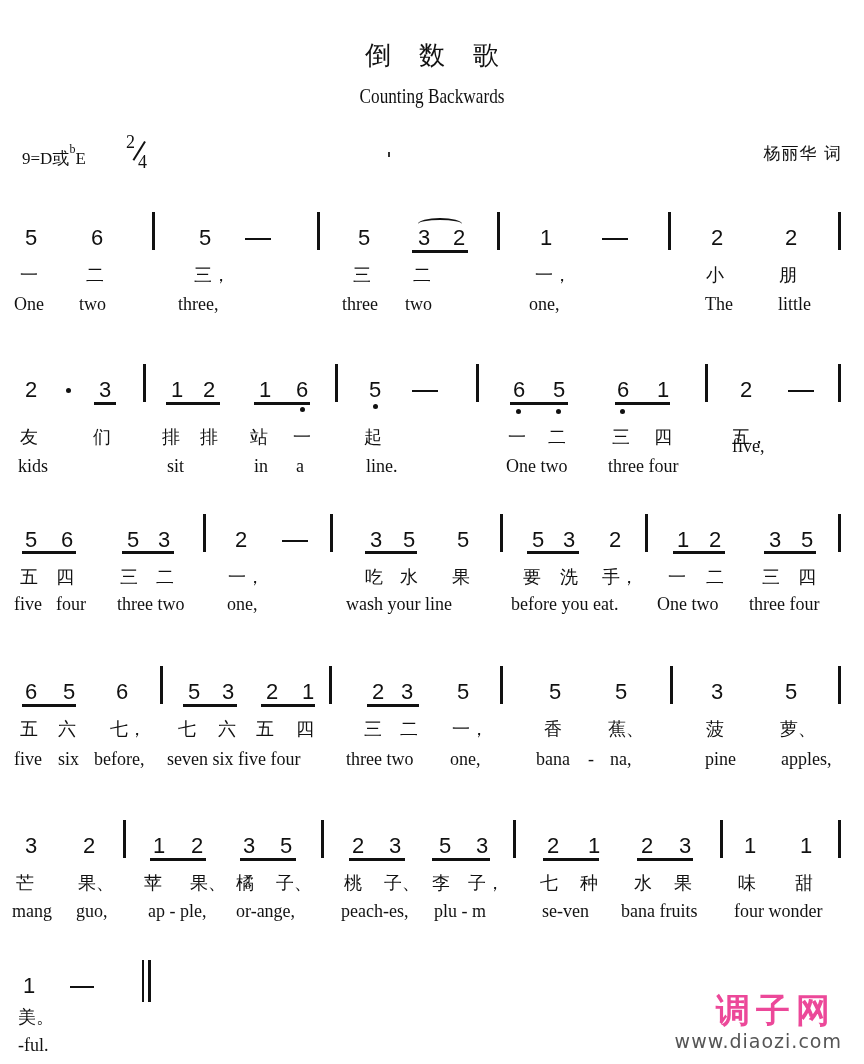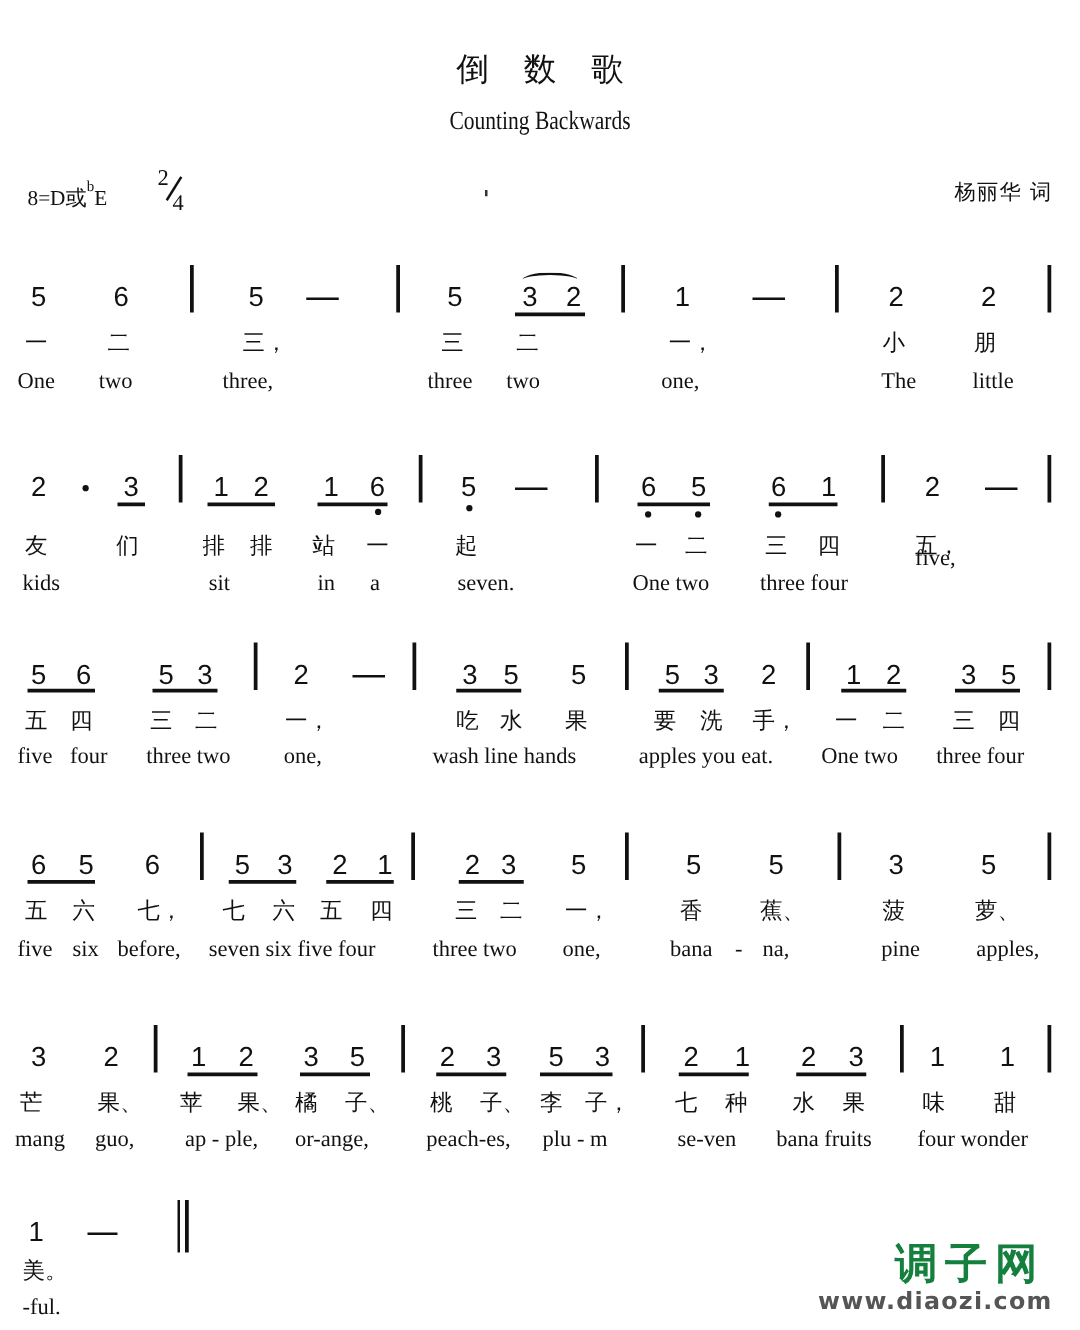--- a/index.html
+++ b/index.html
@@ -19,29 +19,29 @@
   .n { position:absolute; font-family:"Liberation Sans", sans-serif; font-size:22px; width:22px; text-align:center; line-height:24px; }
   .dash { position:absolute; height:2px; width:26px; background:#111; }
   .bar { position:absolute; width:3px; height:38px; background:#111; }
   .ul { position:absolute; height:2.5px; background:#111; }
   .ldot { position:absolute; width:5px; height:5px; border-radius:50%; background:#111; }
   .adot { position:absolute; width:5px; height:5px; border-radius:50%; background:#111; }
   .cn { position:absolute; font-family:"DejaVu Serif", serif; font-size:18px; line-height:22px; white-space:nowrap; }
   .en { position:absolute; font-family:"Liberation Serif", serif; font-size:18px; line-height:22px; white-space:nowrap; }
   .slur { position:absolute; border-top:2px solid #111; border-radius:50% 50% 0 0; height:10px; }
   .dblbar1 { position:absolute; width:2px; height:42px; background:#111; }
-  .watermark-cn { right:28px; top:988px; font-family:"DejaVu Sans", sans-serif; font-weight:bold; font-size:34px; color:#15803d; letter-spacing:6px; }
-  .watermark-url { right:22px; top:1030px; font-family:"DejaVu Sans", sans-serif; font-size:19px; color:#555; letter-spacing:1px;font-weight:bold; }
+  .watermark-cn { right:28px; top:988px; font-family:"DejaVu Sans", sans-serif; font-weight:bold; font-size:34px; color:#ec4899; letter-spacing:6px; }
+  .watermark-url { right:22px; top:1030px; font-family:"DejaVu Sans", sans-serif; font-size:19px; color:#555; letter-spacing:1px; }
 </style>
 </head>
 <body>
 
 <div class="abs title">倒数歌</div>
 <div class="abs subtitle">Counting Backwards</div>
-<div class="abs key"><span>8=D或</span><sup>b</sup><span>E</span></div>
+<div class="abs key"><span>9=D或</span><sup>b</sup><span>E</span></div>
 <div class="abs timesig">
   <span class="num">2</span>
   <span class="slash"></span>
   <span class="den">4</span>
 </div>
 <div class="abs stray-dot"></div>
 <div class="abs lyricist">杨丽华 词</div>
 
 <div>
   <span class="n" style="left:20px;top:226px">5</span>
@@ -124,21 +124,21 @@
   <span class="cn" style="left:508px;top:426px">一</span>
   <span class="cn" style="left:548px;top:426px">二</span>
   <span class="cn" style="left:612px;top:426px">三</span>
   <span class="cn" style="left:654px;top:426px">四</span>
   <span class="cn" style="left:732px;top:426px">五，</span>
 
   <span class="en" style="left:18px;top:455px">kids</span>
   <span class="en" style="left:167px;top:455px">sit</span>
   <span class="en" style="left:254px;top:455px">in</span>
   <span class="en" style="left:296px;top:455px">a</span>
-  <span class="en" style="left:366px;top:455px">seven.</span>
+  <span class="en" style="left:366px;top:455px">line.</span>
   <span class="en" style="left:506px;top:455px">One two</span>
   <span class="en" style="left:608px;top:455px">three four</span>
   <span class="en" style="left:732px;top:435px">five,</span>
 </div>
 
 <div>
   <span class="n" style="left:20px;top:528px">5</span>
   <span class="n" style="left:56px;top:528px">6</span>
   <div class="ul" style="left:22px;top:551px;width:54px"></div>
   <span class="n" style="left:122px;top:528px">5</span>
@@ -179,22 +179,22 @@
   <span class="cn" style="left:602px;top:566px">手，</span>
   <span class="cn" style="left:668px;top:566px">一</span>
   <span class="cn" style="left:706px;top:566px">二</span>
   <span class="cn" style="left:762px;top:566px">三</span>
   <span class="cn" style="left:798px;top:566px">四</span>
 
   <span class="en" style="left:14px;top:593px">five</span>
   <span class="en" style="left:56px;top:593px">four</span>
   <span class="en" style="left:117px;top:593px">three two</span>
   <span class="en" style="left:227px;top:593px">one,</span>
-  <span class="en" style="left:346px;top:593px">wash line hands</span>
-  <span class="en" style="left:511px;top:593px">apples you eat.</span>
+  <span class="en" style="left:346px;top:593px">wash your line</span>
+  <span class="en" style="left:511px;top:593px">before you eat.</span>
   <span class="en" style="left:657px;top:593px">One two</span>
   <span class="en" style="left:749px;top:593px">three four</span>
 </div>
 
 <div>
   <span class="n" style="left:20px;top:680px">6</span>
   <span class="n" style="left:58px;top:680px">5</span>
   <div class="ul" style="left:22px;top:704px;width:54px"></div>
   <span class="n" style="left:111px;top:680px">6</span>
   <div class="bar" style="left:160px;top:666px"></div>

